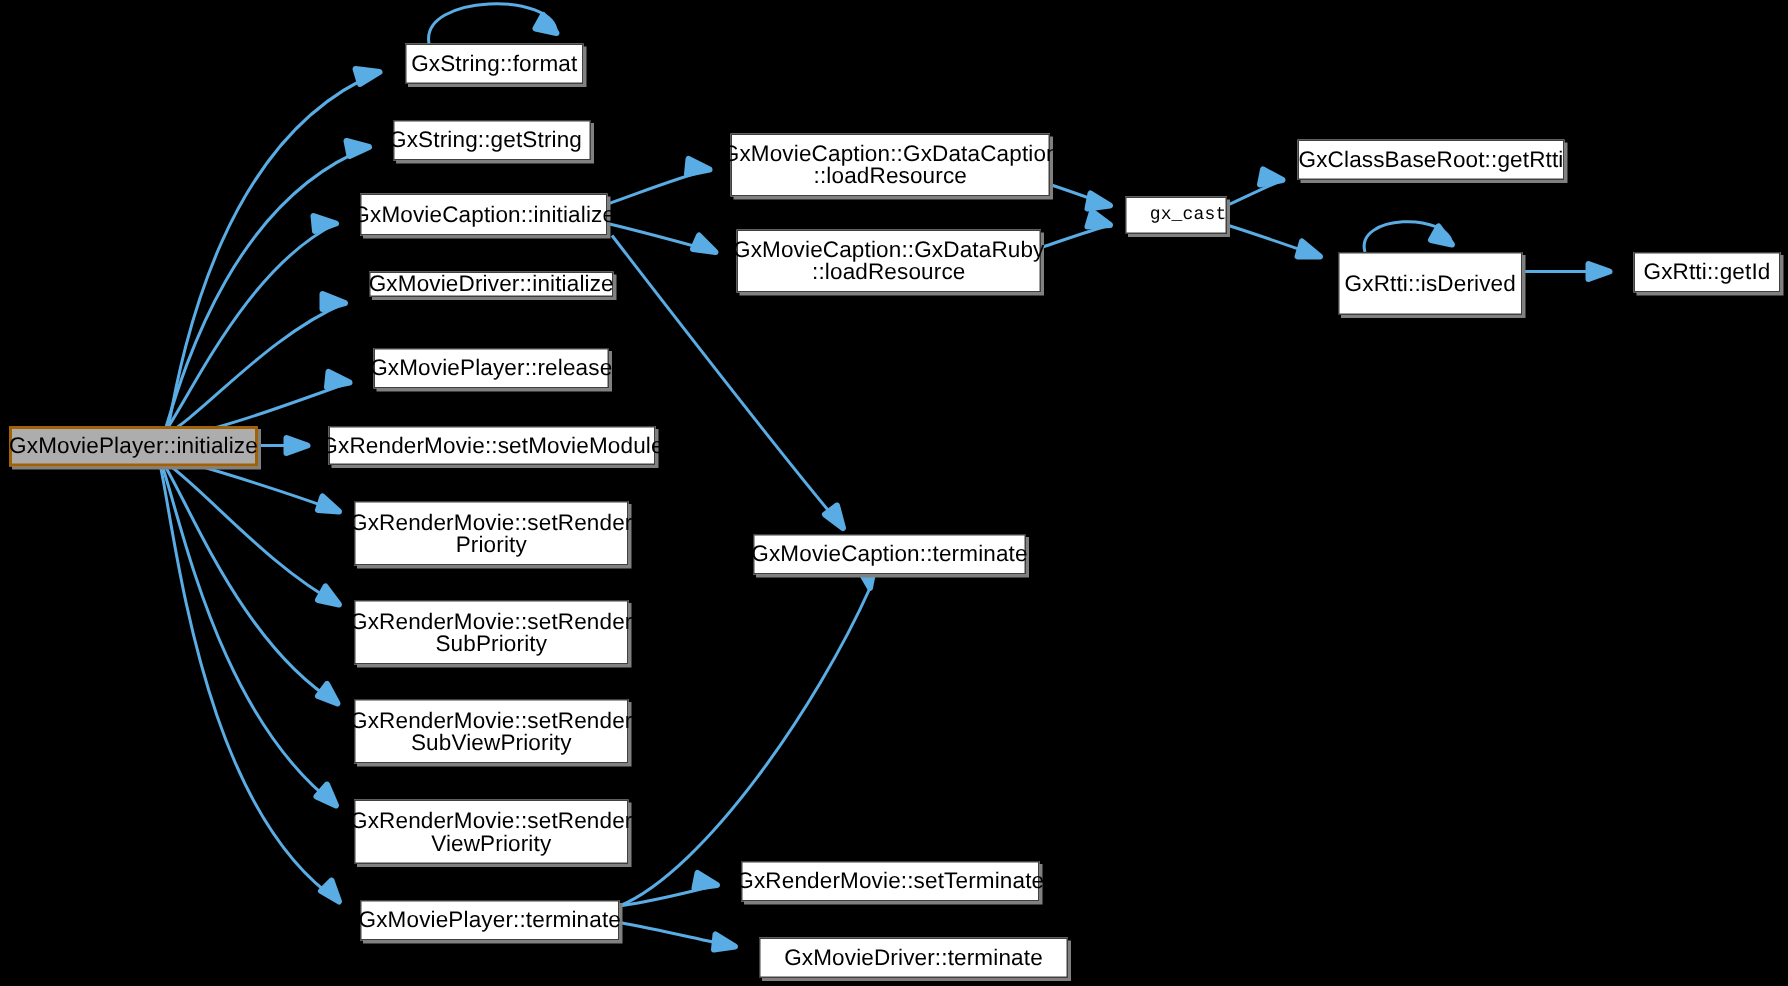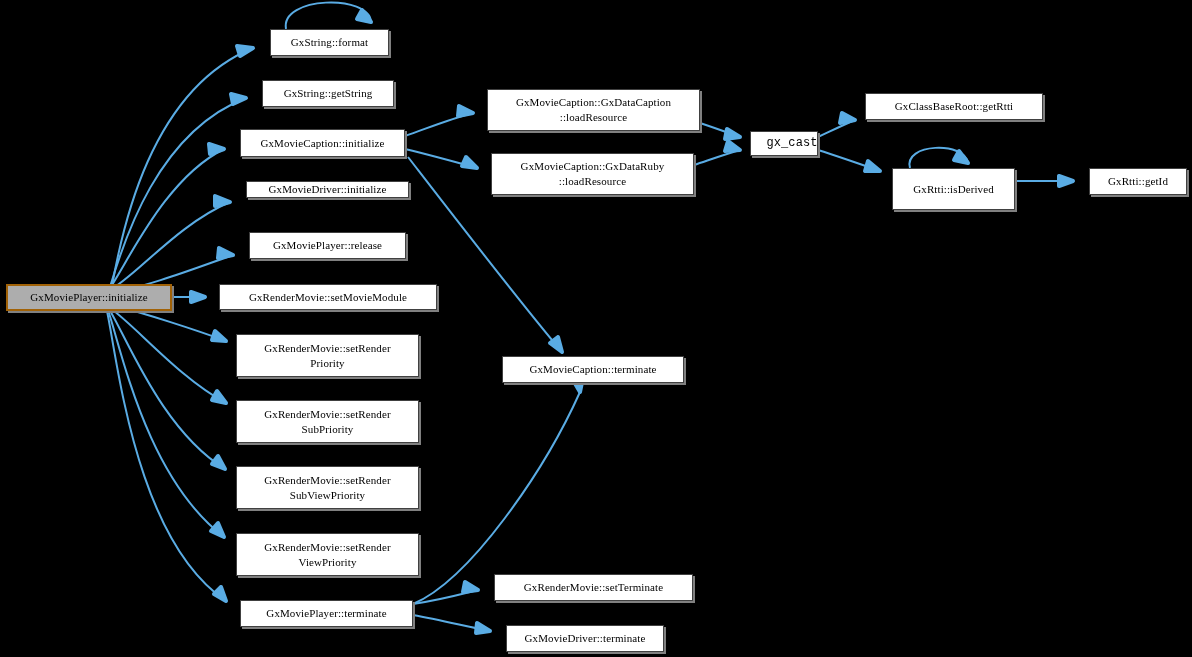--- a/index.html
+++ b/index.html
@@ -26,22 +26,22 @@
     position: absolute;
     box-sizing: border-box;
     background: #ffffff;
     border: 1px solid #404040;
     box-shadow: 2px 2px 0 0 #808080;
     display: flex;
     align-items: center;
     justify-content: center;
     text-align: center;
     color: #000000;
-    font-family: Liberation Serif, serif;
-    font-size: 11px;
+    font-family: Liberation Sans, sans-serif;
+    font-size: 15px;
     line-height: 15px;
     letter-spacing: 0.1px;
     white-space: pre-line;
     z-index: 5;
   }
   .node-box.root {
     background: #adadad;
     border: 2px solid #a16207;
   }
   .node-box.mono {
@@ -159,40 +159,40 @@
         <g>
           <path d="M 910,168 C 903,143 965,141 968,163" fill="none" stroke="#5aace4" stroke-width="2"></path>
           <path d="M 968,163 l -9,-12 l -5,9 z" fill="#5aace4" stroke="#5aace4" stroke-width="4" stroke-linejoin="round"></path>
         </g>
       </g>
   </svg>
 
   <div id="nodes-layer">
       <div class="node-box root" style="left: 6px; top: 284px; width: 166px; height: 27px;"><span class="node-label">GxMoviePlayer::initialize</span></div>
       <div class="node-box" style="left: 270px; top: 29px; width: 119px; height: 27px;"><span class="node-label">GxString::format</span></div>
-      <div class="node-box" style="left: 262px; top: 80px; width: 132px; height: 27px;"><span class="node-label">GxString::getString</span></div>
+      <div class="node-box" style="left: 262px; top: 80px; width: 132px; height: 27px; justify-content: flex-end;"><span class="node-label">GxString::getString</span></div>
       <div class="node-box" style="left: 240px; top: 129px; width: 165px; height: 28px;"><span class="node-label">GxMovieCaption::initialize</span></div>
       <div class="node-box" style="left: 246px; top: 181px; width: 163px; height: 17px;"><span class="node-label">GxMovieDriver::initialize</span></div>
       <div class="node-box" style="left: 249px; top: 232px; width: 157px; height: 27px;"><span class="node-label">GxMoviePlayer::release</span></div>
       <div class="node-box" style="left: 219px; top: 284px; width: 218px; height: 26px; text-align: right;"><span class="node-label">GxRenderMovie::setMovieModule</span></div>
       <div class="node-box" style="left: 236px; top: 334px; width: 183px; height: 43px;"><span class="node-label">GxRenderMovie::setRender
 Priority</span></div>
       <div class="node-box" style="left: 236px; top: 400px; width: 183px; height: 43px;"><span class="node-label">GxRenderMovie::setRender
 SubPriority</span></div>
       <div class="node-box" style="left: 236px; top: 466px; width: 183px; height: 43px;"><span class="node-label">GxRenderMovie::setRender
 SubViewPriority</span></div>
       <div class="node-box" style="left: 236px; top: 533px; width: 183px; height: 43px;"><span class="node-label">GxRenderMovie::setRender
 ViewPriority</span></div>
       <div class="node-box" style="left: 240px; top: 600px; width: 173px; height: 27px;"><span class="node-label">GxMoviePlayer::terminate</span></div>
       <div class="node-box" style="left: 487px; top: 89px; width: 213px; height: 42px;"><span class="node-label">GxMovieCaption::GxDataCaption
 ::loadResource</span></div>
       <div class="node-box" style="left: 491px; top: 153px; width: 203px; height: 42px;"><span class="node-label">GxMovieCaption::GxDataRuby
 ::loadResource</span></div>
       <div class="node-box" style="left: 502px; top: 356px; width: 182px; height: 27px;"><span class="node-label">GxMovieCaption::terminate</span></div>
       <div class="node-box" style="left: 494px; top: 574px; width: 199px; height: 27px;"><span class="node-label">GxRenderMovie::setTerminate</span></div>
-      <div class="node-box" style="left: 506px; top: 625px; width: 158px; height: 27px;"><span class="node-label">GxMovieDriver::terminate</span></div>
+      <div class="node-box" style="left: 506px; top: 625px; width: 206px; height: 27px;"><span class="node-label">GxMovieDriver::terminate</span></div>
       <div class="node-box mono" style="left: 750px; top: 131px; width: 68px; height: 25px;"><span class="node-label">gx_cast</span></div>
       <div class="node-box" style="left: 865px; top: 93px; width: 178px; height: 27px;"><span class="node-label">GxClassBaseRoot::getRtti</span></div>
       <div class="node-box" style="left: 892px; top: 168px; width: 123px; height: 42px;"><span class="node-label">GxRtti::isDerived</span></div>
       <div class="node-box" style="left: 1089px; top: 168px; width: 98px; height: 27px;"><span class="node-label">GxRtti::getId</span></div>
     </div>
 
 </div>
 
 </body></html>

